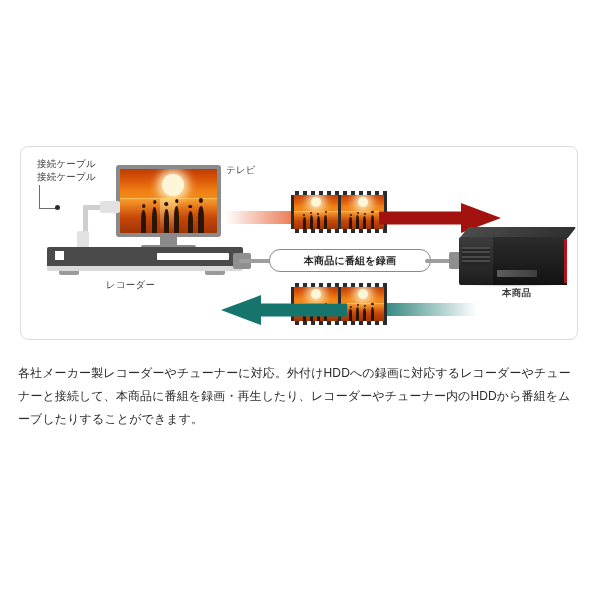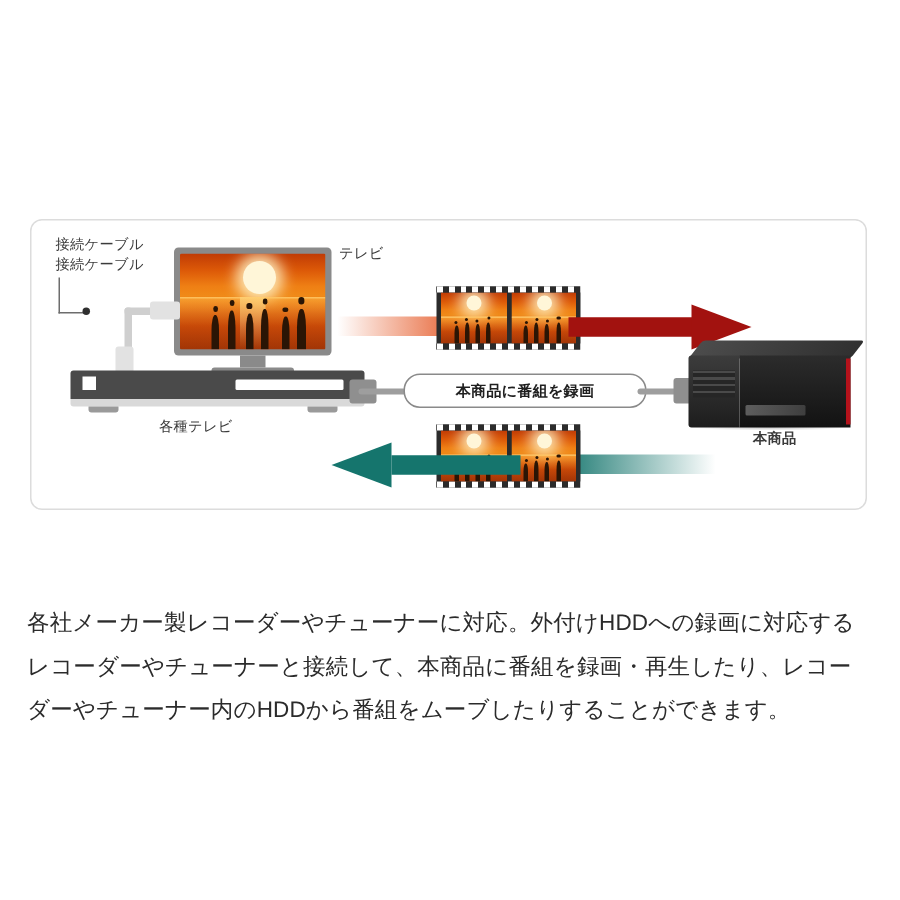--- a/index.html
+++ b/index.html
@@ -135,21 +135,21 @@
   .hdd-side{position:absolute;left:34px;top:10px;width:74px;height:48px;
             background:linear-gradient(180deg,#2c2c2c,#121212);}
   .hdd-logo{position:absolute;left:38px;bottom:8px;width:40px;height:7px;
       background:linear-gradient(90deg,#6a6a6a,#454545);opacity:.85;border-radius:1px;}
   .hdd-red{position:absolute;right:0;top:12px;width:3px;height:44px;background:#b5121b;}
   .hdd-shadow{position:absolute;left:2px;top:56px;width:104px;height:4px;
      background:radial-gradient(ellipse at center,rgba(0,0,0,.22),rgba(0,0,0,0) 70%);}
 
   
   .body-copy{position:absolute;left:18px;top:362px;width:564px;
-             font-size:15px;line-height:1.92;color:#2b2b2b;letter-spacing:.1px;margin-top:40px;}
+             font-size:12px;line-height:1.92;color:#2b2b2b;letter-spacing:.1px;}
   .body-copy p{margin:0;}
   .lnk{color:#cf3a45;text-decoration:underline;text-underline-offset:2px;}
 </style>
 </head>
 <body>
 
 <div class="page">
 
 
   <div class="diagram">
@@ -192,21 +192,21 @@
       <div class="plug plug-rec"></div>
 
       <div class="rec">
         <div class="rec-top"></div>
         <div class="rec-btn"></div>
         <div class="rec-slot"></div>
         <div class="rec-bot"></div>
         <div class="rec-foot l"></div>
         <div class="rec-foot r"></div>
       </div>
-      <div class="lab lab-rec">各種テレビ</div>
+      <div class="lab lab-rec">レコーダー</div>
 
       <div class="tail tail-red"></div>
       <div class="tail tail-teal"></div>
 
       <div class="film film-top">
         <div class="film-holes t"></div>
         <div class="film-holes b"></div>
         <div class="frames">
           <div class="frame">
             <div class="scene">

